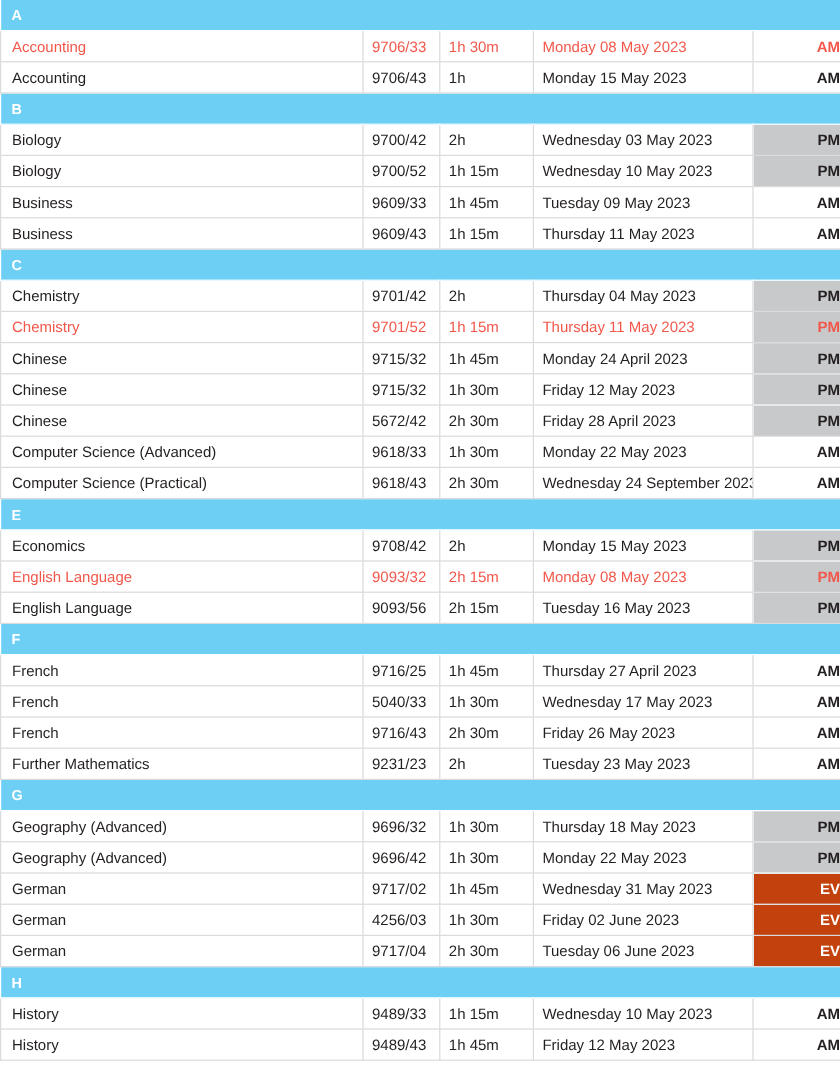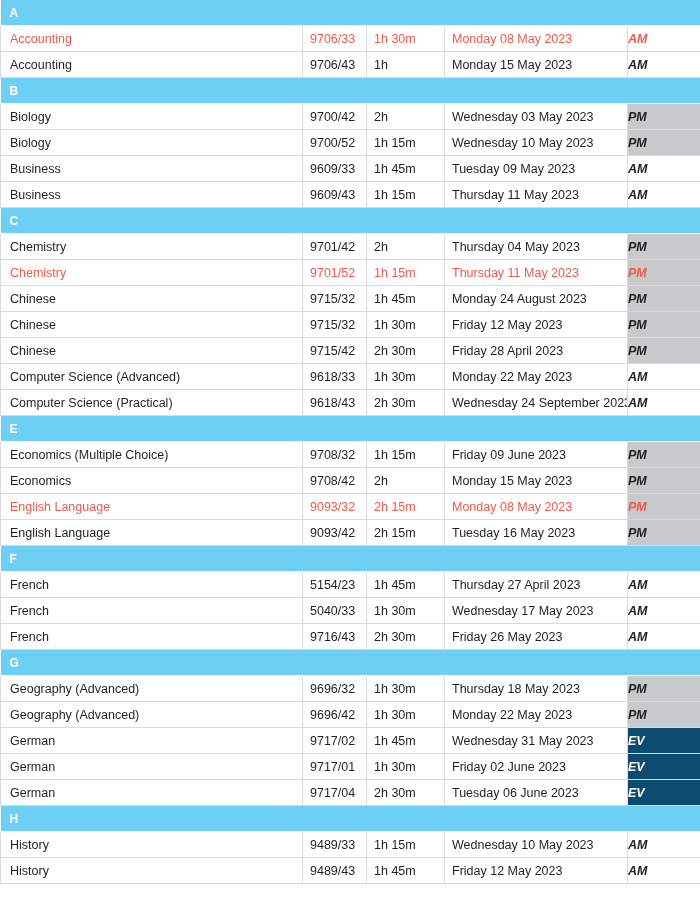--- a/index.html
+++ b/index.html
@@ -46,34 +46,33 @@
     padding: 0 7px;
     white-space: nowrap;
     overflow: hidden;
     vertical-align: middle;
   }
   tr.exam-row > td.cell-subject {
     border-left: 1px solid #d9dadb;
     padding-left: 9px;
   }
   tr.exam-row > td.cell-session {
-    text-align: left;
+    text-align: right;
     font-weight: bold;
     font-size: 12.5px;
     padding: 0;
-    font-style: italic;
   }
   tr.exam-row.highlight > td {
     color: #f1584b;
   }
   td.cell-session.sess-pm {
     background: #c8c9cb;
   }
   td.cell-session.sess-ev {
-    background: #0c4a6e;
+    background: #c2410c;
     color: #ffffff !important;
   }
   td.cell-session.sess-am {
     background: #ffffff;
   }
 </style>
 </head>
 <body>
 
 <table id="timetable">
@@ -147,106 +146,106 @@
         <td class="cell-subject">Chemistry</td>
         <td class="cell-code">9701/52</td>
         <td class="cell-duration">1h 15m</td>
         <td class="cell-date">Thursday 11 May 2023</td>
         <td class="cell-session sess-pm">PM</td>
       </tr>
       <tr class="exam-row">
         <td class="cell-subject">Chinese</td>
         <td class="cell-code">9715/32</td>
         <td class="cell-duration">1h 45m</td>
-        <td class="cell-date">Monday 24 August 2023</td>
+        <td class="cell-date">Monday 24 April 2023</td>
         <td class="cell-session sess-pm">PM</td>
       </tr>
       <tr class="exam-row">
         <td class="cell-subject">Chinese</td>
         <td class="cell-code">9715/32</td>
         <td class="cell-duration">1h 30m</td>
         <td class="cell-date">Friday 12 May 2023</td>
         <td class="cell-session sess-pm">PM</td>
       </tr>
       <tr class="exam-row">
         <td class="cell-subject">Chinese</td>
-        <td class="cell-code">9715/42</td>
+        <td class="cell-code">5672/42</td>
         <td class="cell-duration">2h 30m</td>
         <td class="cell-date">Friday 28 April 2023</td>
         <td class="cell-session sess-pm">PM</td>
       </tr>
       <tr class="exam-row">
         <td class="cell-subject">Computer Science (Advanced)</td>
         <td class="cell-code">9618/33</td>
         <td class="cell-duration">1h 30m</td>
         <td class="cell-date">Monday 22 May 2023</td>
         <td class="cell-session sess-am">AM</td>
       </tr>
       <tr class="exam-row">
         <td class="cell-subject">Computer Science (Practical)</td>
         <td class="cell-code">9618/43</td>
         <td class="cell-duration">2h 30m</td>
         <td class="cell-date">Wednesday 24 September 2023</td>
         <td class="cell-session sess-am">AM</td>
       </tr>
       <tr class="section-row">
         <td colspan="5">E</td>
-      </tr>
-      <tr class="exam-row">
-        <td class="cell-subject">Economics (Multiple Choice)</td>
-        <td class="cell-code">9708/32</td>
-        <td class="cell-duration">1h 15m</td>
-        <td class="cell-date">Friday 09 June 2023</td>
-        <td class="cell-session sess-pm">PM</td>
       </tr>
       <tr class="exam-row">
         <td class="cell-subject">Economics</td>
         <td class="cell-code">9708/42</td>
         <td class="cell-duration">2h</td>
         <td class="cell-date">Monday 15 May 2023</td>
         <td class="cell-session sess-pm">PM</td>
       </tr>
       <tr class="exam-row highlight">
         <td class="cell-subject">English Language</td>
         <td class="cell-code">9093/32</td>
         <td class="cell-duration">2h 15m</td>
         <td class="cell-date">Monday 08 May 2023</td>
         <td class="cell-session sess-pm">PM</td>
       </tr>
       <tr class="exam-row">
         <td class="cell-subject">English Language</td>
-        <td class="cell-code">9093/42</td>
+        <td class="cell-code">9093/56</td>
         <td class="cell-duration">2h 15m</td>
         <td class="cell-date">Tuesday 16 May 2023</td>
         <td class="cell-session sess-pm">PM</td>
       </tr>
       <tr class="section-row">
         <td colspan="5">F</td>
       </tr>
       <tr class="exam-row">
         <td class="cell-subject">French</td>
-        <td class="cell-code">5154/23</td>
+        <td class="cell-code">9716/25</td>
         <td class="cell-duration">1h 45m</td>
         <td class="cell-date">Thursday 27 April 2023</td>
         <td class="cell-session sess-am">AM</td>
       </tr>
       <tr class="exam-row">
         <td class="cell-subject">French</td>
         <td class="cell-code">5040/33</td>
         <td class="cell-duration">1h 30m</td>
         <td class="cell-date">Wednesday 17 May 2023</td>
         <td class="cell-session sess-am">AM</td>
       </tr>
       <tr class="exam-row">
         <td class="cell-subject">French</td>
         <td class="cell-code">9716/43</td>
         <td class="cell-duration">2h 30m</td>
         <td class="cell-date">Friday 26 May 2023</td>
         <td class="cell-session sess-am">AM</td>
       </tr>
+      <tr class="exam-row">
+        <td class="cell-subject">Further Mathematics</td>
+        <td class="cell-code">9231/23</td>
+        <td class="cell-duration">2h</td>
+        <td class="cell-date">Tuesday 23 May 2023</td>
+        <td class="cell-session sess-am">AM</td>
+      </tr>
       <tr class="section-row">
         <td colspan="5">G</td>
       </tr>
       <tr class="exam-row">
         <td class="cell-subject">Geography (Advanced)</td>
         <td class="cell-code">9696/32</td>
         <td class="cell-duration">1h 30m</td>
         <td class="cell-date">Thursday 18 May 2023</td>
         <td class="cell-session sess-pm">PM</td>
       </tr>
@@ -259,21 +258,21 @@
       </tr>
       <tr class="exam-row">
         <td class="cell-subject">German</td>
         <td class="cell-code">9717/02</td>
         <td class="cell-duration">1h 45m</td>
         <td class="cell-date">Wednesday 31 May 2023</td>
         <td class="cell-session sess-ev">EV</td>
       </tr>
       <tr class="exam-row">
         <td class="cell-subject">German</td>
-        <td class="cell-code">9717/01</td>
+        <td class="cell-code">4256/03</td>
         <td class="cell-duration">1h 30m</td>
         <td class="cell-date">Friday 02 June 2023</td>
         <td class="cell-session sess-ev">EV</td>
       </tr>
       <tr class="exam-row">
         <td class="cell-subject">German</td>
         <td class="cell-code">9717/04</td>
         <td class="cell-duration">2h 30m</td>
         <td class="cell-date">Tuesday 06 June 2023</td>
         <td class="cell-session sess-ev">EV</td>

